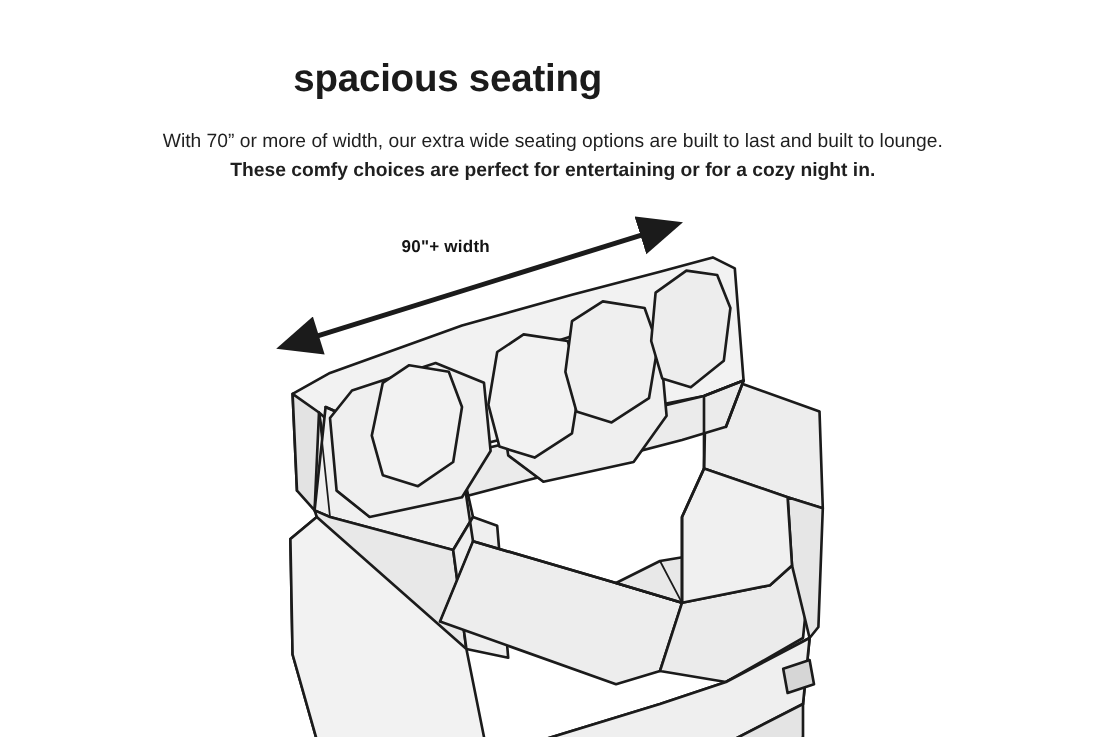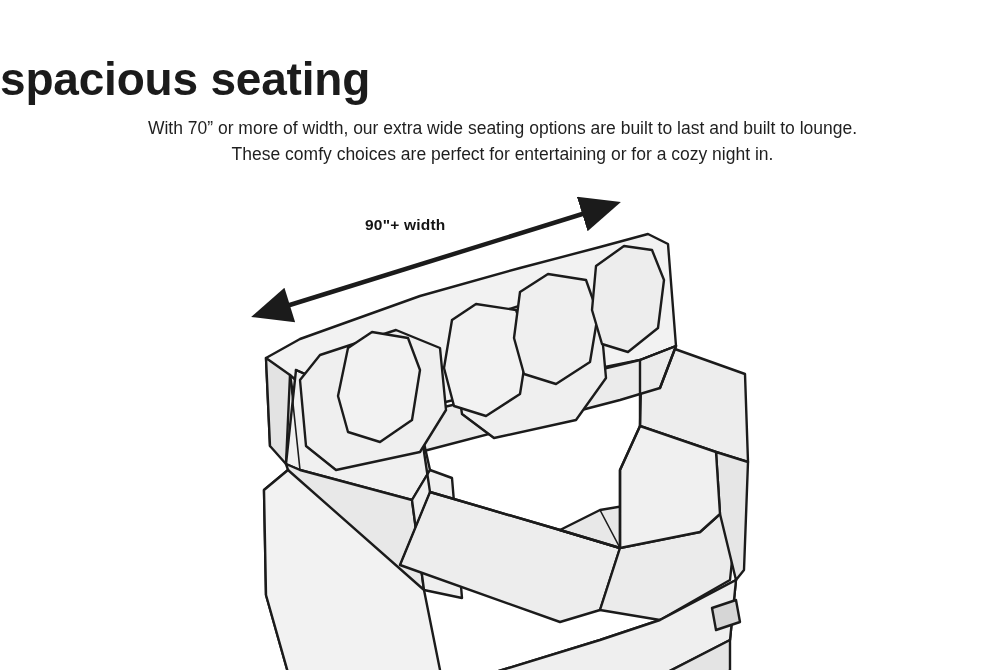--- a/index.html
+++ b/index.html
@@ -18,39 +18,40 @@
     position: relative;
     width: 1005px;
     height: 671px;
     background: #ffffff;
   }
   .headline {
     position: absolute;
     top: 52px;
     left: 0;
     width: 814px;
-    text-align: left;
-    font-size: 46px;
+    text-align: center;
+    font-size: 35px;
     font-weight: bold;
     letter-spacing: -0.2px;
     color: #1b1b1b;
   }
   .subcopy {
     position: absolute;
     top: 115px;
     left: 50%;
     transform: translateX(-50%);
     width: 820px;
     text-align: center;
     font-size: 17.5px;
     line-height: 26px;
     color: #1f1f1f;
   }
   .subcopy .line2 {
     display: block;
+    font-weight: bold;
   }
   .illustration {
     position: absolute;
     top: 170px;
     left: 0;
     width: 1005px;
     height: 500px;
   }
   .dim-label {
     position: absolute;

